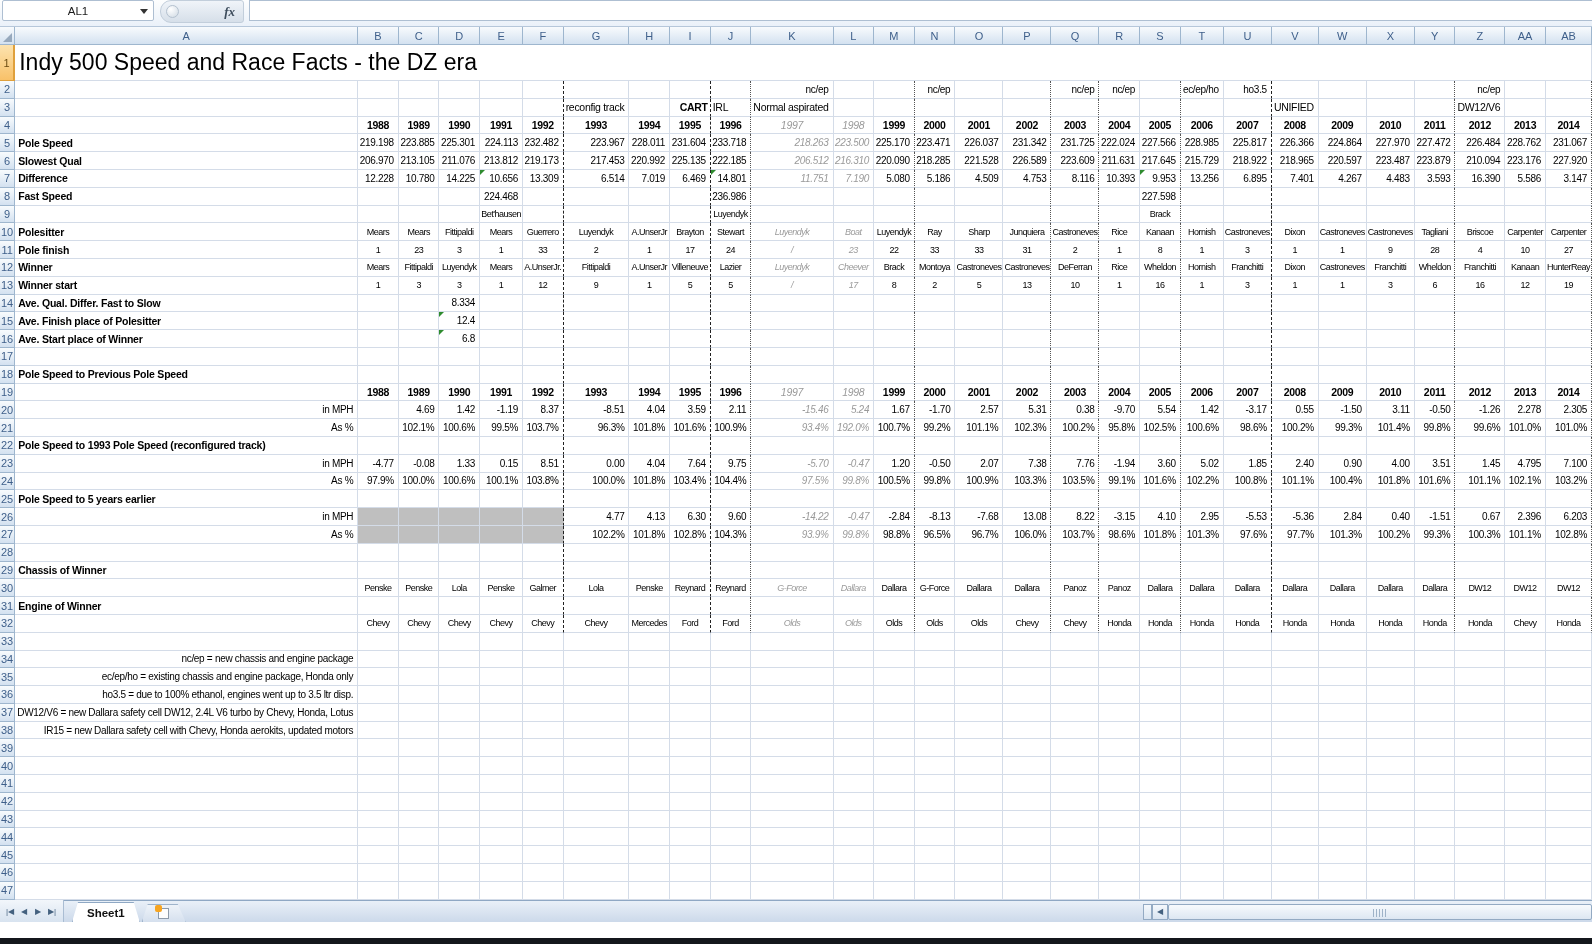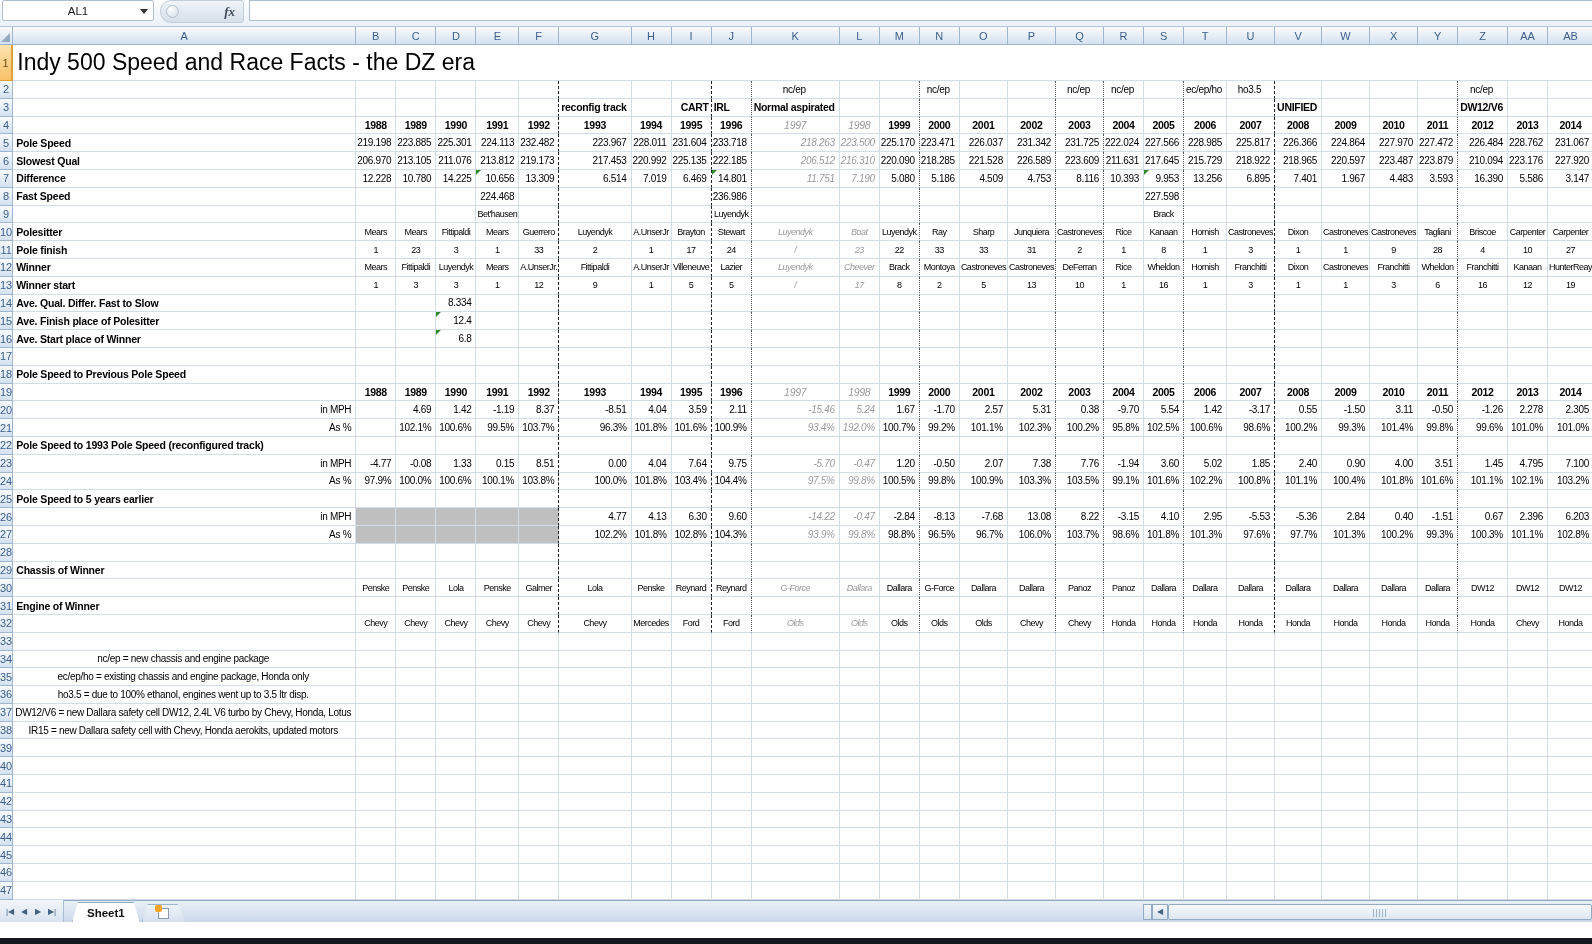--- a/index.html
+++ b/index.html
@@ -48,22 +48,22 @@
     border-right:2px solid #dfa03c; border-bottom:1px solid #dfa03c; color:#6b4a10; }
   td.c { height:17.8px; border-right:1px solid #d4dce8; border-bottom:1px solid #d4dce8;
     font-size:10px; color:#000; padding:0 1px; position:relative; letter-spacing:-0.3px; }
   tr.title-row td.c { height:36px; }
   td.num { text-align:right; padding-right:4px; }
   td.ctr { text-align:center; letter-spacing:-0.5px; font-size:9px; }
   td.yr { font-weight:bold; text-align:center; font-size:10.5px; }
   td.it { font-style:italic; color:#9a9a9a; font-weight:normal; }
   td.lbl { font-weight:bold; font-size:10.5px; text-align:left; padding-left:3px; letter-spacing:-0.2px;margin-top:24px; }
   td.sub { text-align:right; padding-right:4px; font-size:10px;padding-left:44px; }
-  td.band { text-align:center; padding-left:2px; font-size:10px; }
-  td.band3 { text-align:left; padding-left:2px; font-size:10.5px; font-weight:bold; }
+  td.band { text-align:right; padding-left:2px; font-size:10px; }
+  td.band3 { text-align:left; padding-left:2px; font-size:10.5px; font-weight:normal; }
   td.band3r { text-align:right; padding-right:2px; font-size:10.5px; font-weight:bold; }
   td.dash-h { border-right:1px dashed #222; }
   td.dash-l { border-right:1px dotted #555; }
   td.grayfill { background:#bfbfbf; }
   td.green::before { content:""; position:absolute; top:0; left:0;
     border-top:5px solid #2e8b2e; border-right:5px solid transparent; z-index:4; }
   .spill { position:relative; z-index:3; background:#fff; padding:0 3px 0 0; display:inline-block; }
   td.title-cell { font-size:23px; text-align:left; padding-left:4px; color:#000;
     border-bottom:1px solid #d4dce8; letter-spacing:0; }
 
@@ -367,21 +367,21 @@
             <td class="c dash-l num">5.080</td>
             <td class="c num">5.186</td>
             <td class="c num">4.509</td>
             <td class="c dash-l num">4.753</td>
             <td class="c dash-l num">8.116</td>
             <td class="c num">10.393</td>
             <td class="c dash-l green num">9.953</td>
             <td class="c num">13.256</td>
             <td class="c dash-h num">6.895</td>
             <td class="c num">7.401</td>
-            <td class="c num">1.967</td>
+            <td class="c num">4.267</td>
             <td class="c num">4.483</td>
             <td class="c dash-l num">3.593</td>
             <td class="c num">16.390</td>
             <td class="c num">5.586</td>
             <td class="c dash-l num">3.147</td>
           </tr>
           <tr>
             <td class="row-hdr">8</td>
             <td class="c lbl">Fast Speed</td>
             <td class="c"></td>

